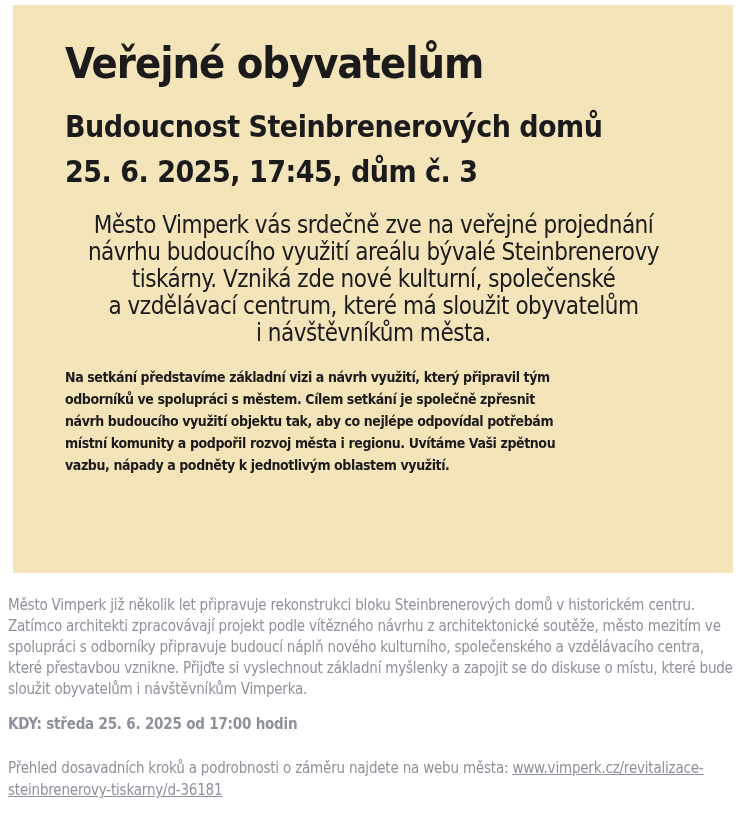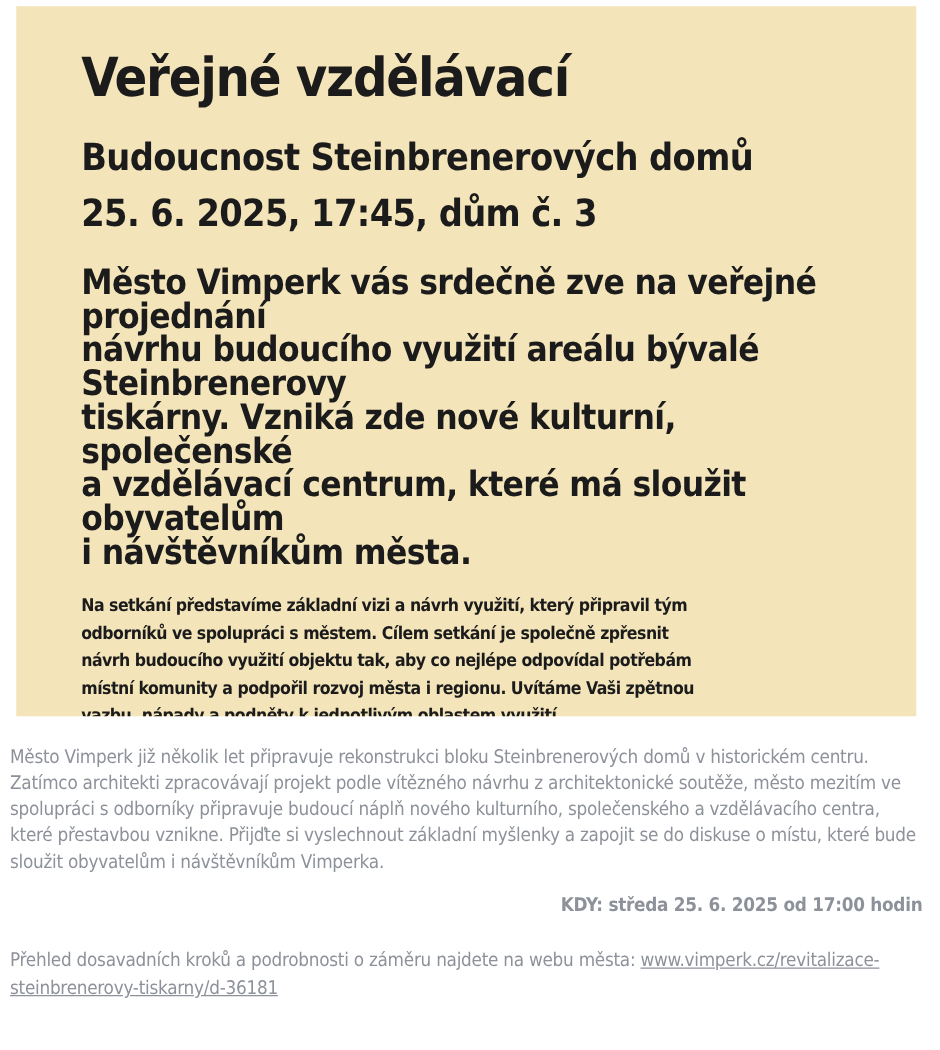--- a/index.html
+++ b/index.html
@@ -36,25 +36,26 @@
   .poster-subtitle {
     margin: 16px 0 0 0;
     font-size: 30px;
     line-height: 45px;
     font-weight: 700;
     letter-spacing: -0.5px;
     white-space: pre-line;
   }
   .poster-p1 {
     margin: 18px 0 0 0;
-    font-size: 28px;
+    font-size: 24px;
     line-height: 27px;
-    font-weight: 700;
+    font-weight: 400;
     letter-spacing: -0.5px;
     white-space: pre-line;
+    text-align: center;
   }
   .poster-p2 {
     margin: 19px 0 0 0;
     font-size: 14px;
     line-height: 22px;
     font-weight: 700;
     letter-spacing: -0.4px;
     white-space: pre-line;
   }
   
@@ -66,21 +67,20 @@
     line-height: 21px;
     letter-spacing: -0.2px;
     font-stretch: condensed;
   }
   .info-intro {
     margin: 0 0 14px 0;
   }
   .info-kdy {
     margin: 0 0 7px 0;
     font-weight: 700;
-    text-align: right;
   }
   .info-kde {
     margin: 0;
   }
   .info-kde .bold {
     font-weight: 700;
   }
   .info-link-par {
     margin: 22px 0 0 0;
     line-height: 22px;
@@ -88,21 +88,21 @@
   .info-link-par a {
     color: #8D9199;
     text-decoration: underline;
     cursor: pointer;
   }
 </style>
 </head>
 <body>
 
 <div class="poster">
-  <h1 class="poster-title">Veřejné vzdělávací</h1>
+  <h1 class="poster-title">Veřejné obyvatelům</h1>
   <h2 class="poster-subtitle">Budoucnost Steinbrenerových domů
 25. 6. 2025, 17:45, dům č. 3</h2>
   <p class="poster-p1">Město Vimperk vás srdečně zve na veřejné projednání
 návrhu budoucího využití areálu bývalé Steinbrenerovy
 tiskárny. Vzniká zde nové kulturní, společenské
 a vzdělávací centrum, které má sloužit obyvatelům
 i návštěvníkům města.</p>
   <p class="poster-p2">Na setkání představíme základní vizi a návrh využití, který připravil tým
 odborníků ve spolupráci s městem. Cílem setkání je společně zpřesnit
 návrh budoucího využití objektu tak, aby co nejlépe odpovídal potřebám

